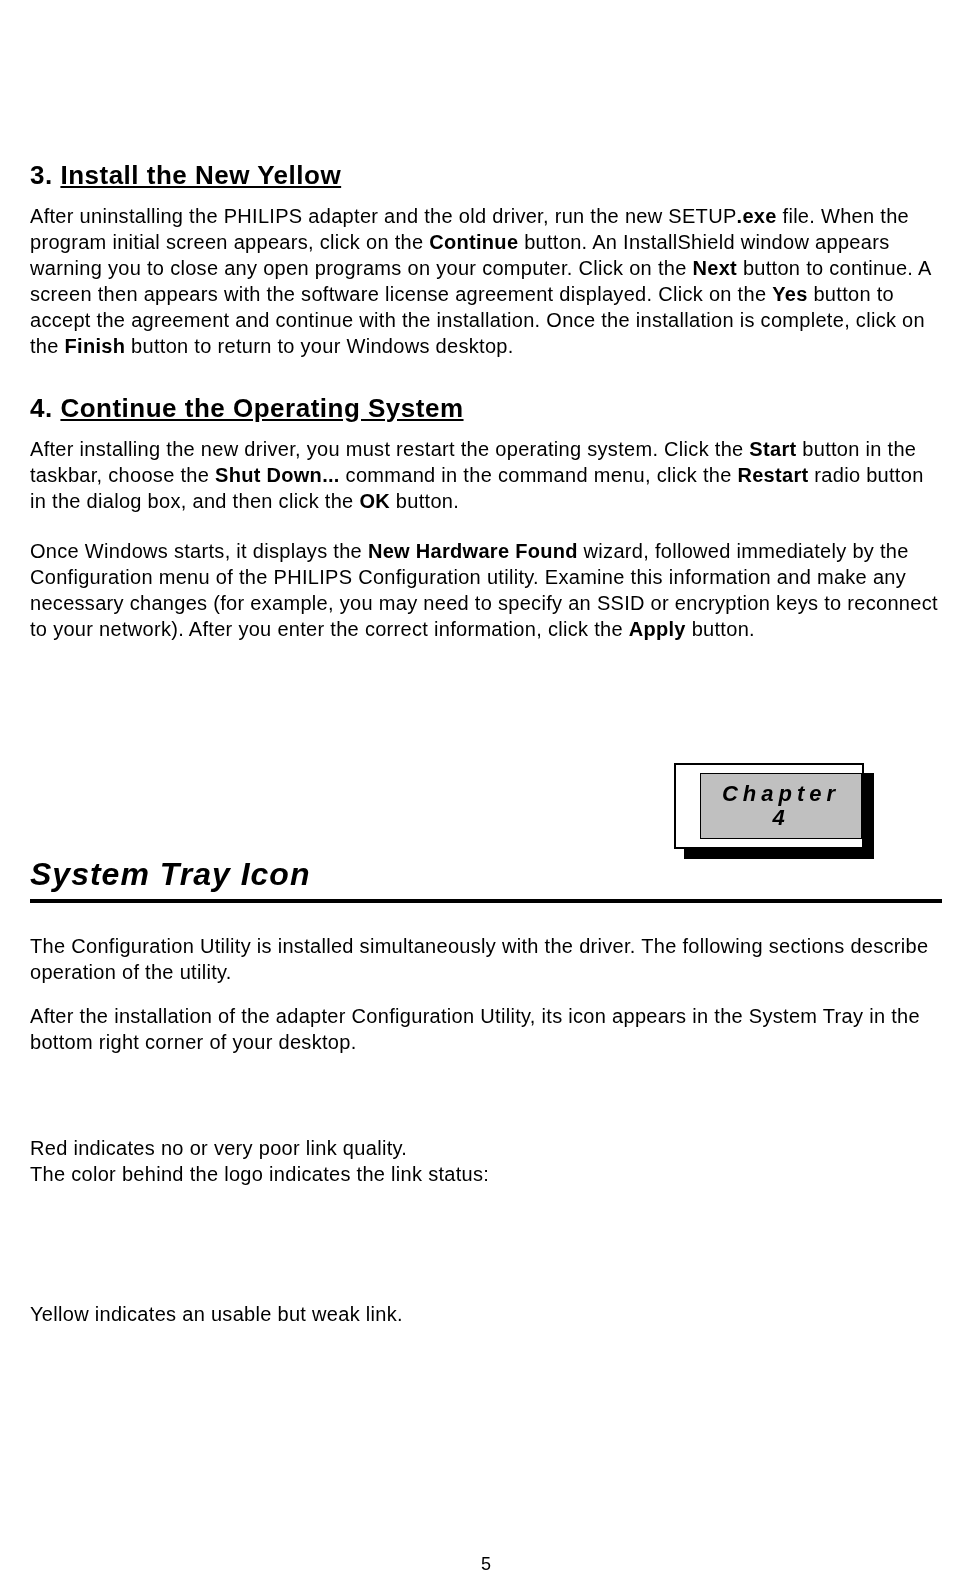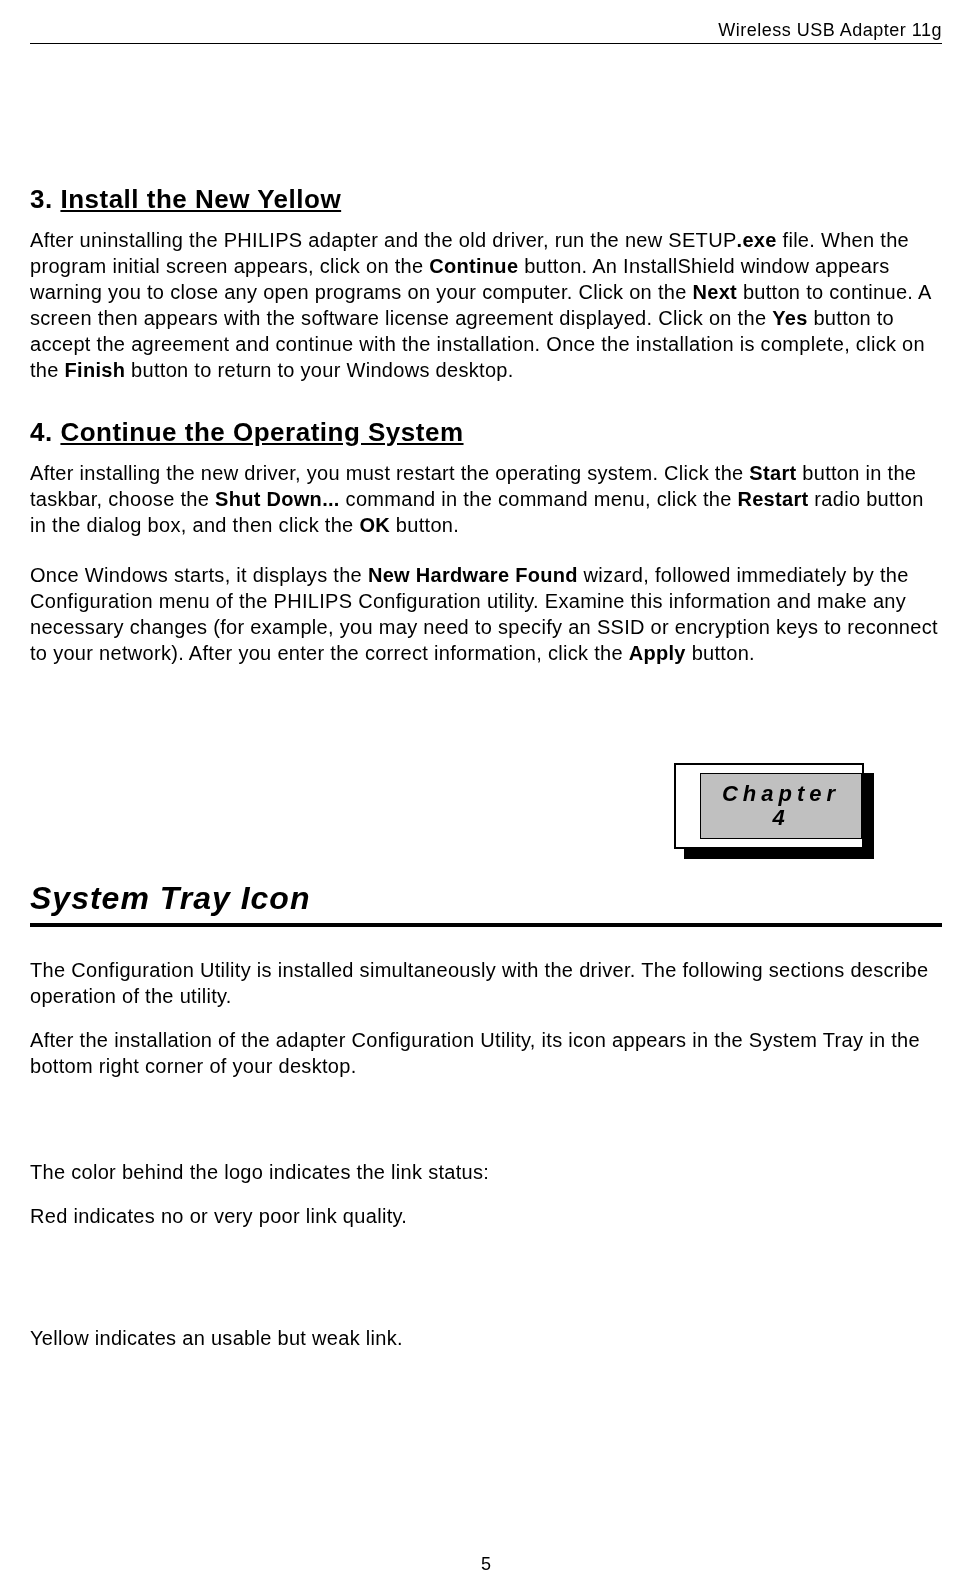--- a/index.html
+++ b/index.html
@@ -116,23 +116,20 @@
   }
   .short-gap { margin-bottom: 18px; }
   .big-gap { height: 56px; }
   .gap-after-red { height: 96px; }
 </style>
 </head>
 <body>
 
 <div class="page">
 
-  <div class="topline">
-    <span>Wireless USB Adapter 11g</span>
-  </div>
 
   <div class="section-heading">
     <span class="numlabel">3.</span>
     <span class="title">Install the New Yellow</span>
   </div>
   <p class="para">After uninstalling the PHILIPS adapter and the old driver, run the new SETUP<b>.exe</b> file. When the program initial screen appears, click on the <b>Continue</b> button. An InstallShield window appears warning you to close any open programs on your computer. Click on the <b>Next</b> button to continue. A screen then appears with the software license agreement displayed. Click on the <b>Yes</b> button to accept the agreement and continue with the installation. Once the installation is complete, click on the <b>Finish</b> button to return to your Windows desktop.</p>
 
   <div class="section-heading second">
     <span class="numlabel">4.</span>
     <span class="title">Continue the Operating System</span>
@@ -155,21 +152,21 @@
   <div class="chapter-spacer"></div>
 
   <h1 class="big-heading">System Tray Icon</h1>
   <div class="thickline"></div>
 
   <p class="para short-gap">The Configuration Utility is installed simultaneously with the driver. The following sections describe operation of the utility.</p>
   <p class="para">After the installation of the adapter Configuration Utility, its icon appears in the System Tray in the bottom right corner of your desktop.</p>
 
   <div class="big-gap"></div>
 
+  <p class="para" style="margin-bottom:0">Red indicates no or very poor link quality.</p>
   <p class="para short-gap">The color behind the logo indicates the link status:</p>
-  <p class="para" style="margin-bottom:0">Red indicates no or very poor link quality.</p>
 
   <div class="gap-after-red"></div>
 
   <p class="para">Yellow indicates an usable but weak link.</p>
 
   <div class="pagefoot">5</div>
 </div>
 
 </body></html>

